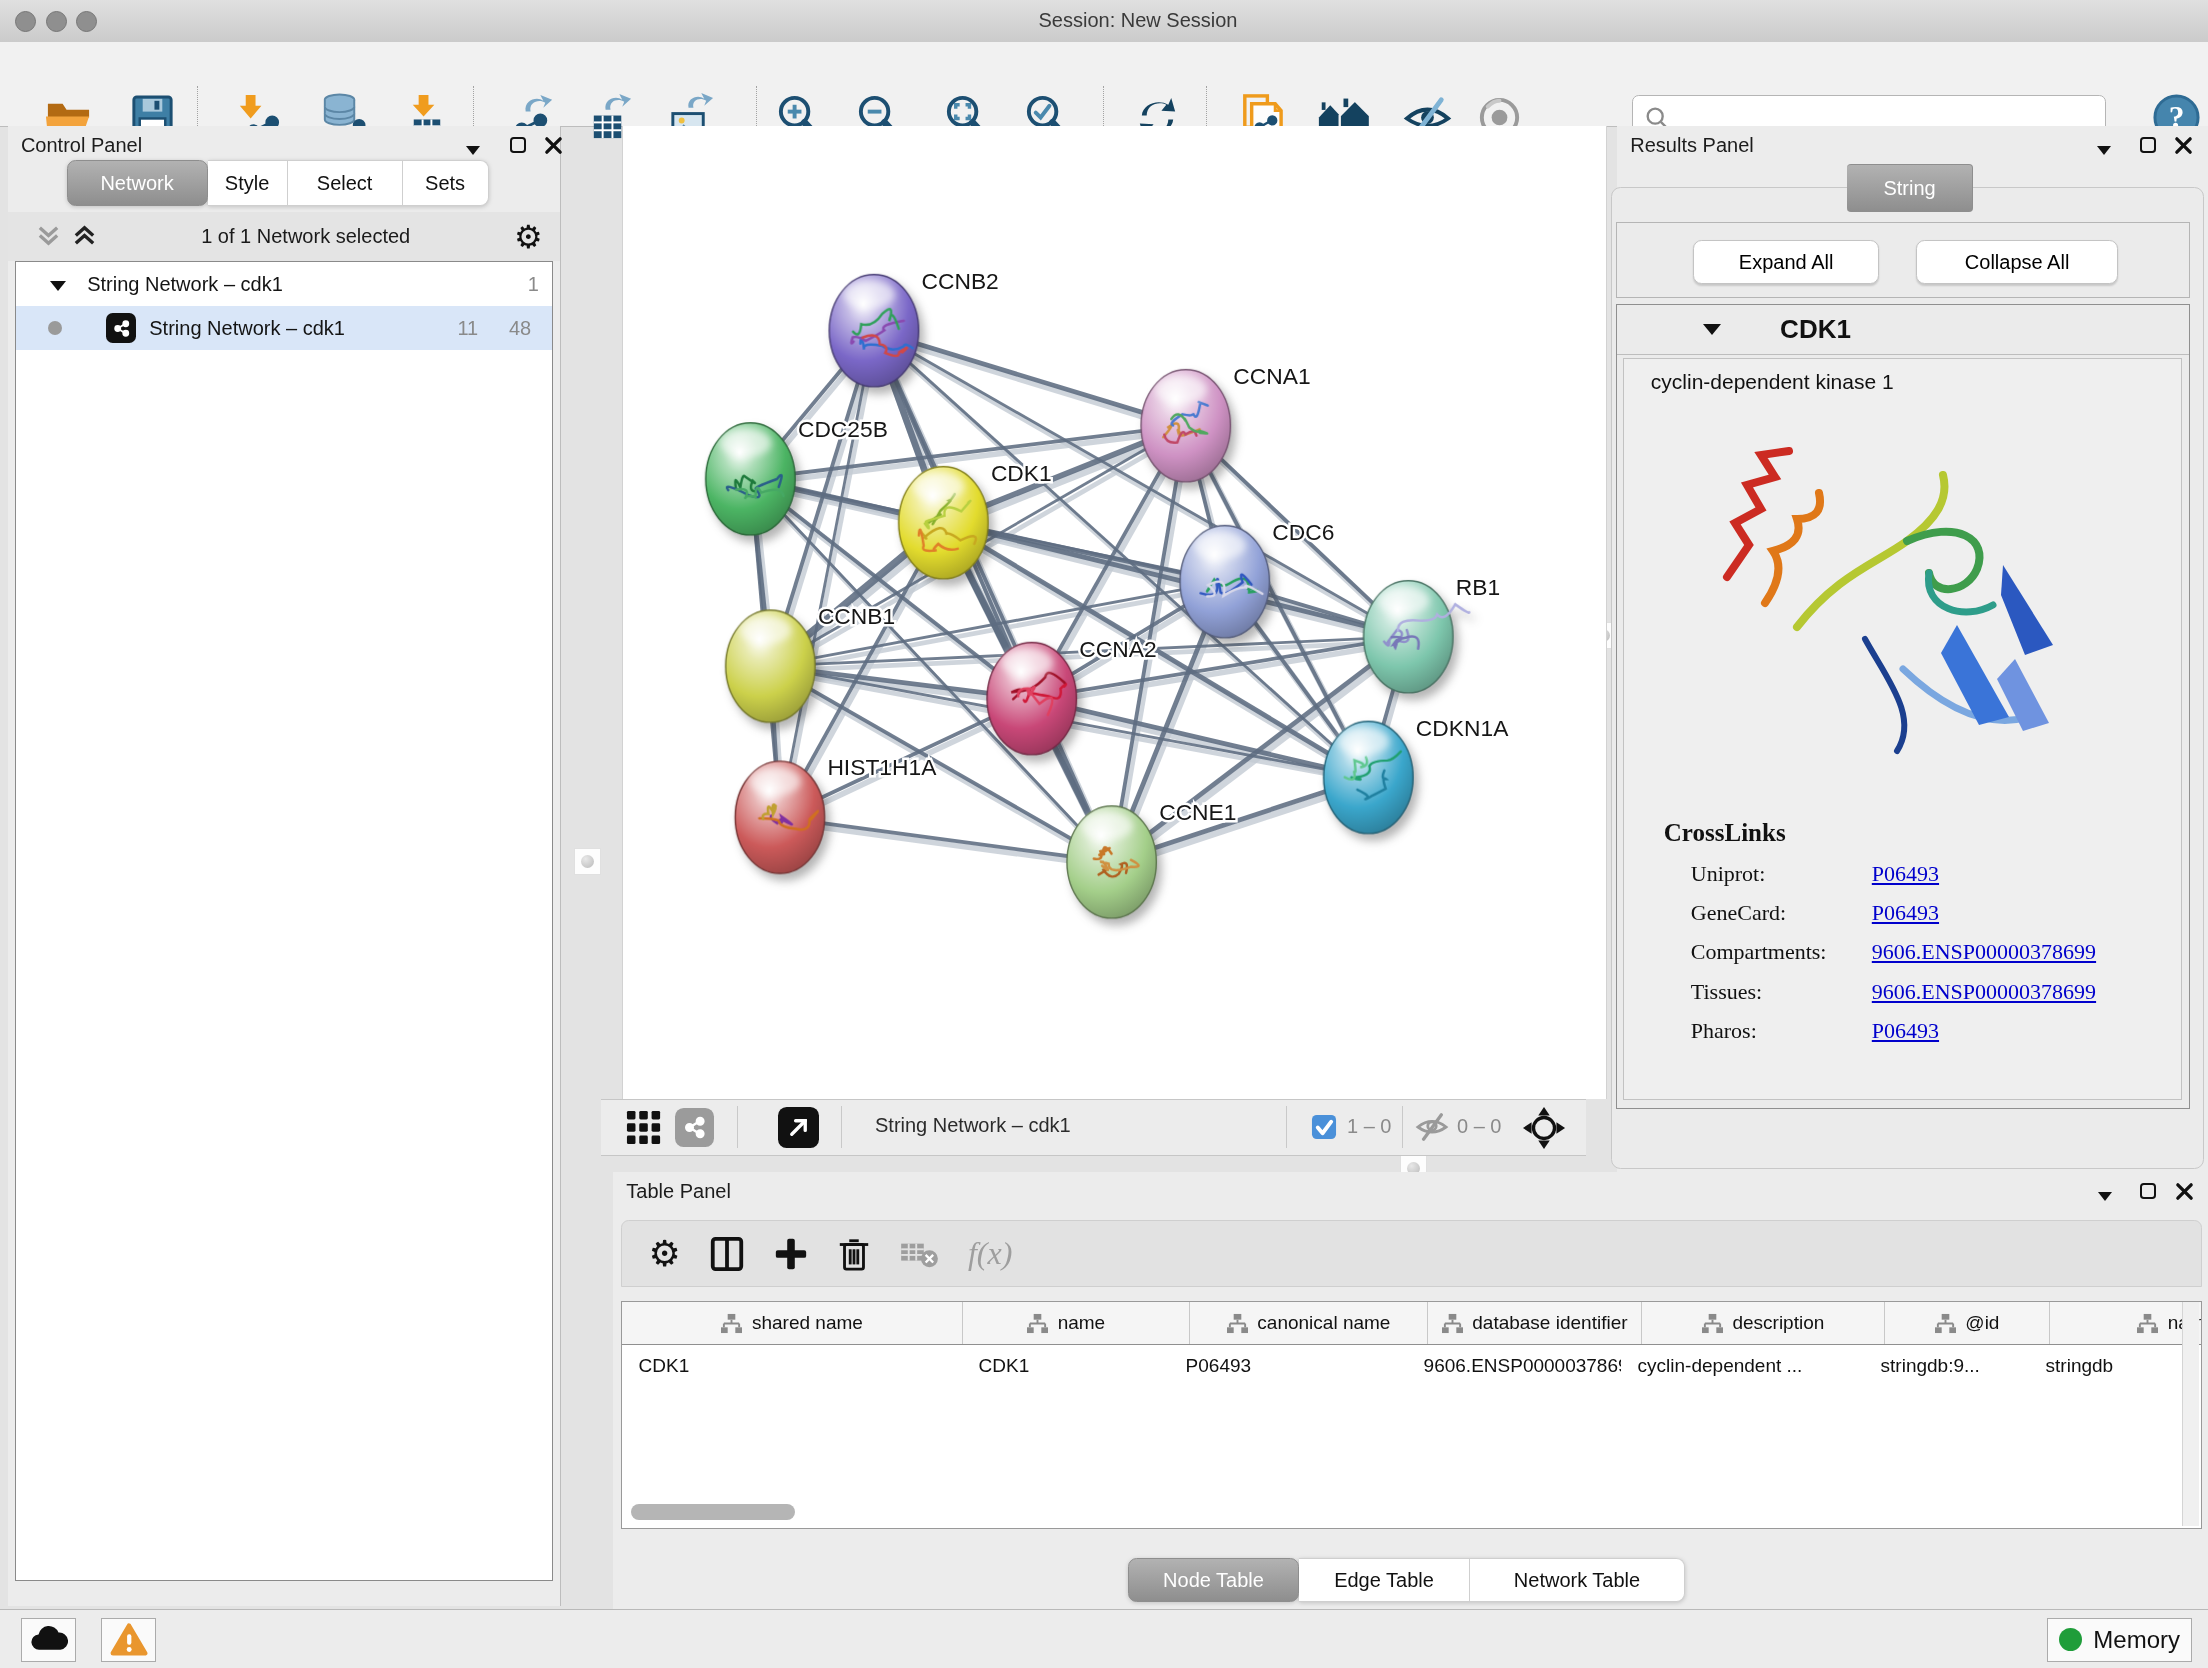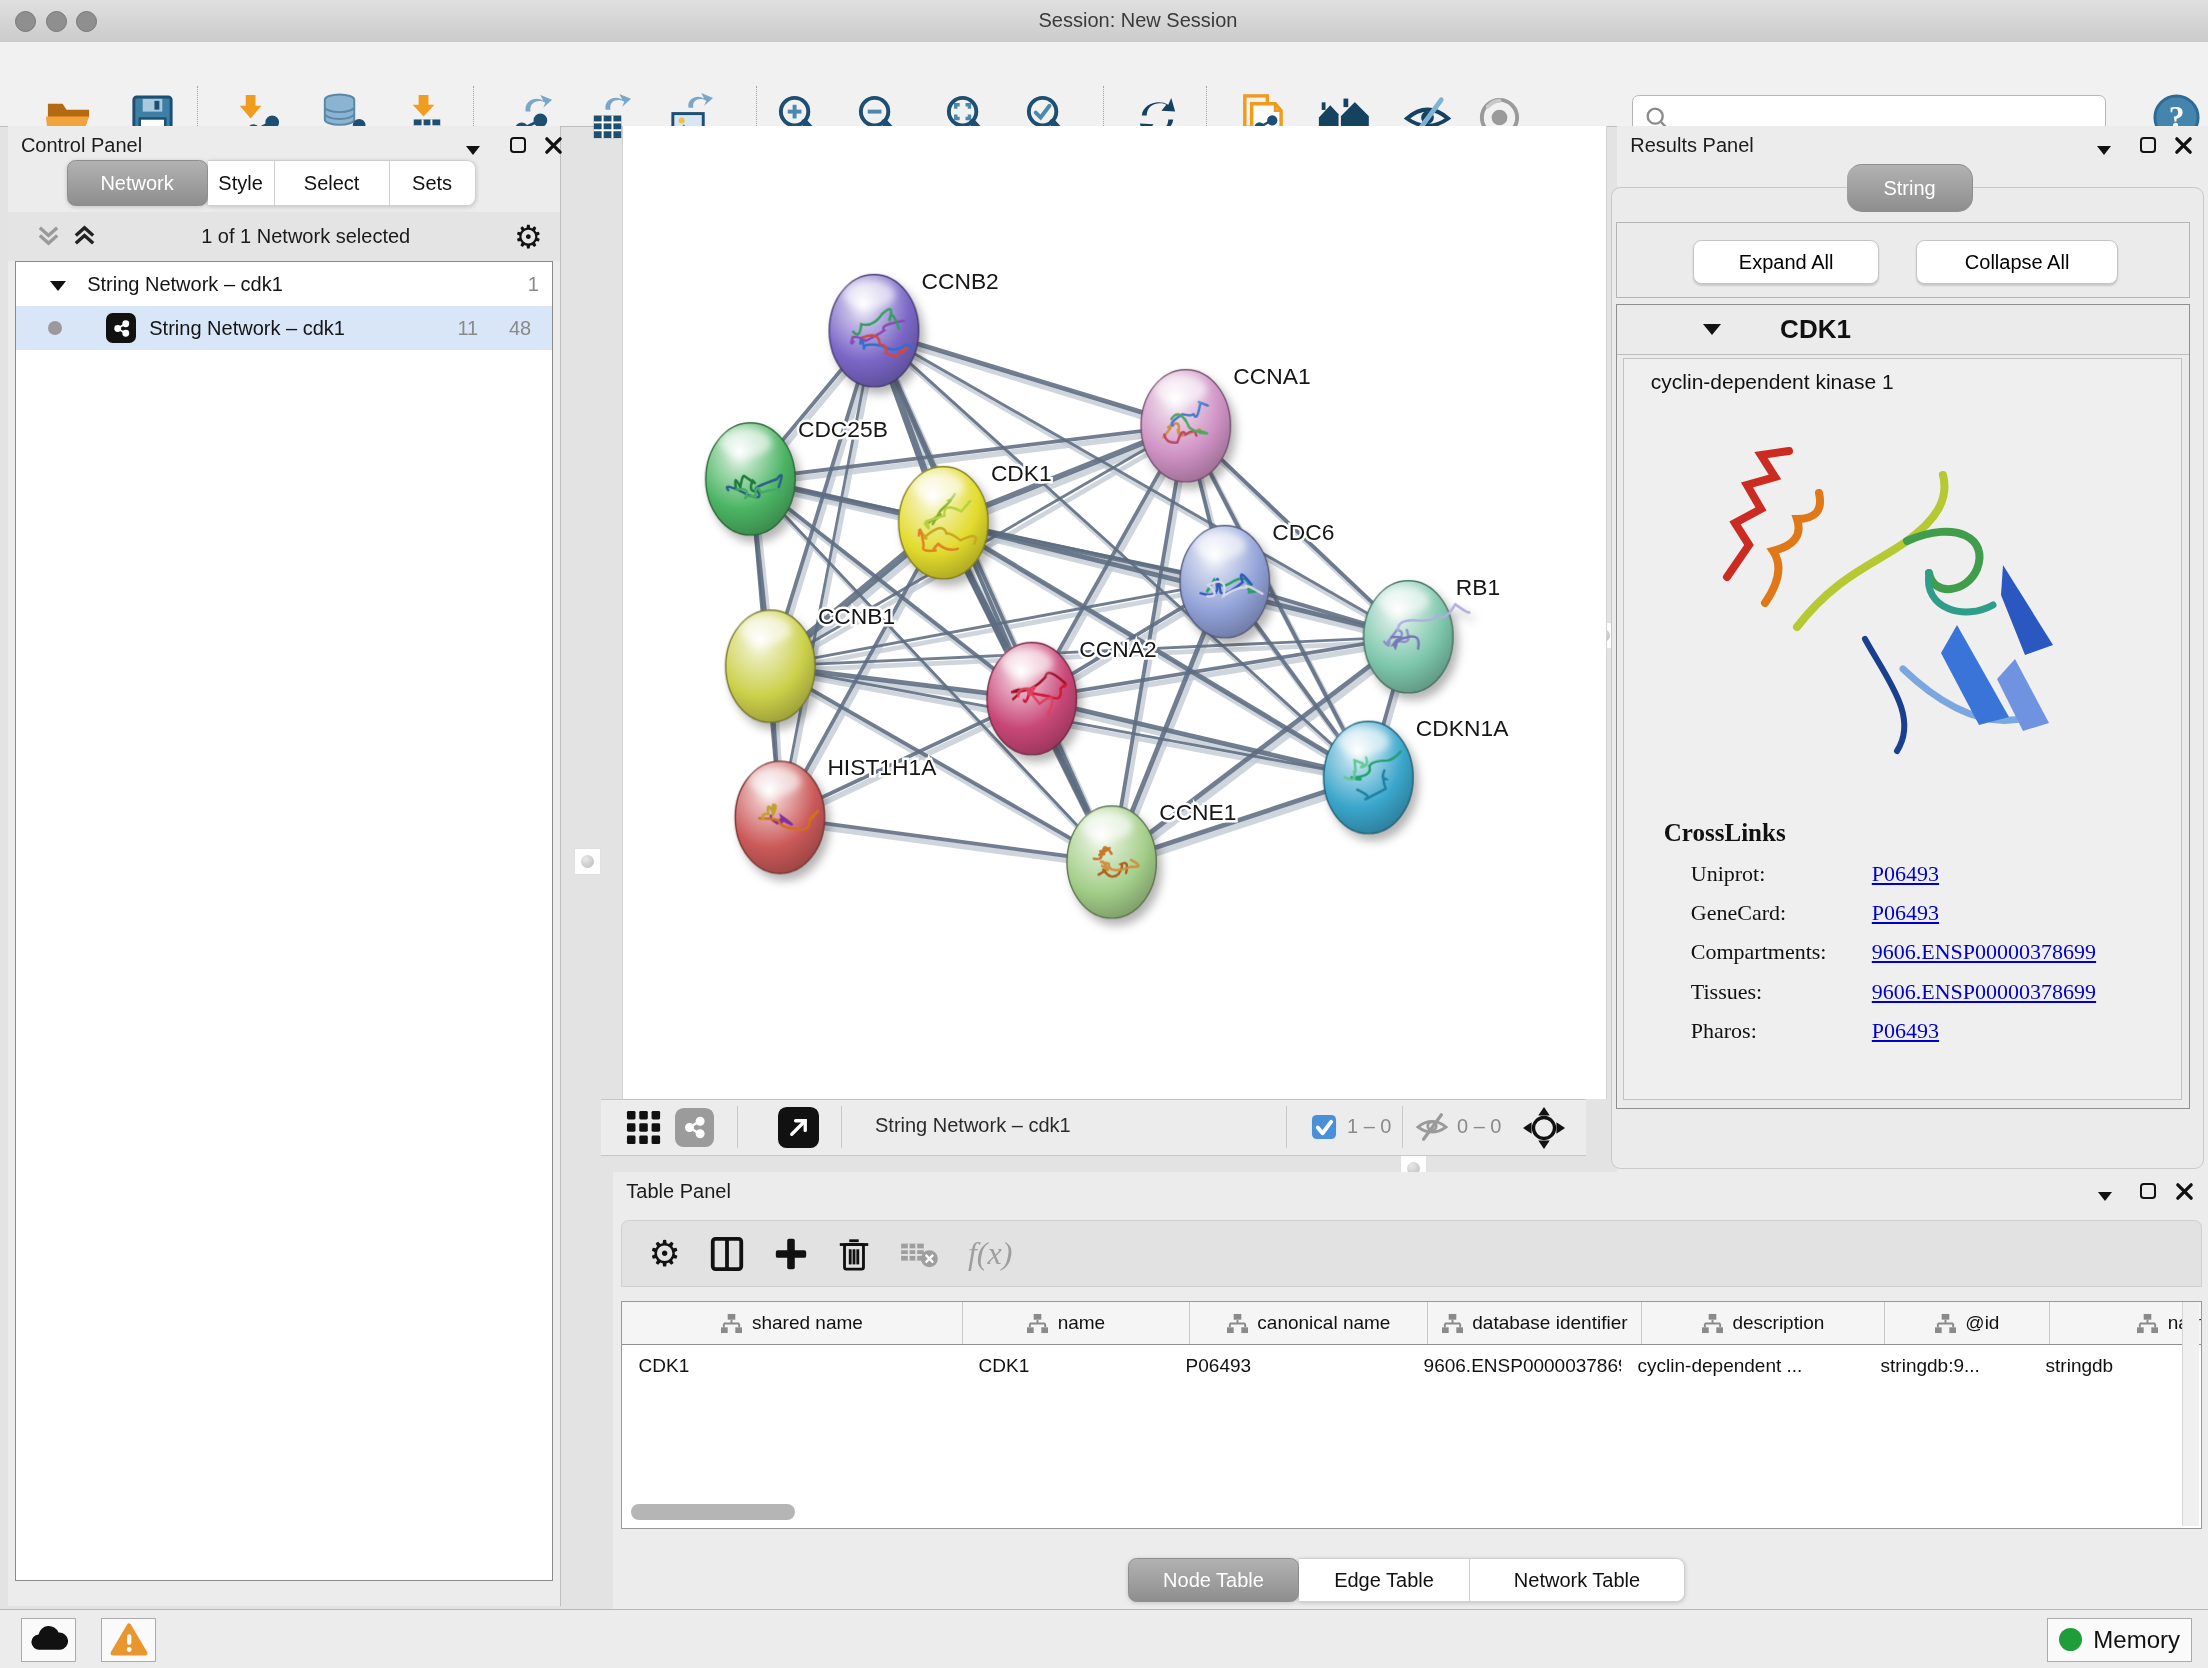--- a/index.html
+++ b/index.html
@@ -309,21 +309,21 @@
     <span class="abs" style="left:536px;top:9.5px">
       <svg width="19" height="19" viewBox="0 0 20 20">
           <g stroke="#111" stroke-width="3.5" stroke-linecap="round">
             <line x1="3" y1="3" x2="17" y2="17"></line>
             <line x1="17" y1="3" x2="3" y2="17"></line>
           </g>
         </svg>
     </span>
     <div class="tabrow" style="left:59px;top:34px" id="ctl-tabs">
         <div class="tab active" style="width: 141px;">Network</div>
-        <div class="tab" style="width: 67px;">Style</div>
+        <div class="tab" style="width: 80px;">Style</div>
         <div class="tab" style="width: 115px;">Select</div>
         <div class="tab" style="width: 86px;">Sets</div>
       </div>
     <div class="subhdr">
       <span style="margin-left:28.5px">
         <svg width="25" height="27" viewBox="0 0 26 28">
             <g fill="none" stroke="#9a9a9a" stroke-width="3.5">
               <path d="M4 6l9 8 9-8"></path>
               <path d="M4 14l9 8 9-8"></path>
             </g>
@@ -770,21 +770,21 @@
                 <span class="xl-value">9606.ENSP00000378699</span>
               </div>
               <div class="xl-row">
                 <span class="xl-label">Pharos:</span>
                 <span class="xl-value">P06493</span>
               </div>
             </div>
         </div>
       </div>
     </div>
-    <div class="tab active" style="position:absolute;left:230px;top:38px;width:126px;height:48px;border-radius:15px">String</div>
+    <div class="tab active" style="position:absolute;left:230px;top:38px;width:126px;height:48px;border-radius:4px">String</div>
   </div>
 
   <div class="tbl-panel">
     <div class="abs" style="left:13.3px;top:7.6px">
       <span class="panel-title">Table Panel</span>
     </div>
     <span class="abs" style="left:1485px;top:15px"><span class="tri-down"></span></span>
     <span class="abs" style="left:1527px;top:10.5px"><span class="float-box"></span></span>
     <span class="abs" style="left:1562px;top:9.5px">
       <svg width="19" height="19" viewBox="0 0 20 20">

